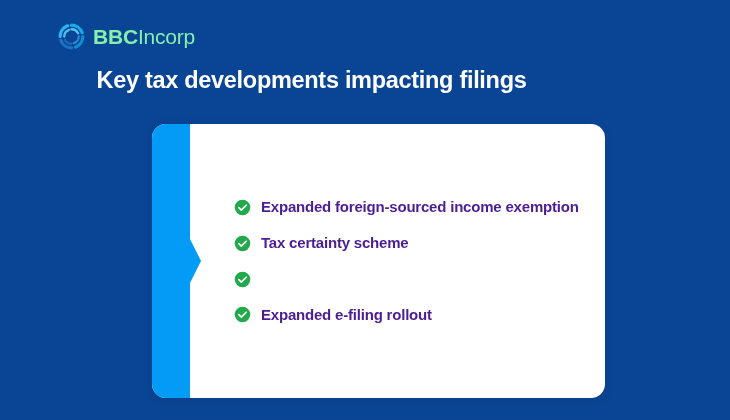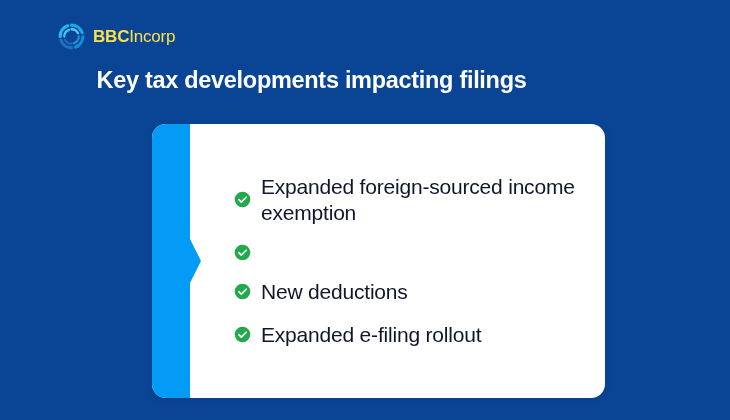--- a/index.html
+++ b/index.html
@@ -30,23 +30,23 @@
     align-items: center;
     gap: 7px;
   }
   .brand-mark {
     width: 29px;
     height: 29px;
     display: block;
     flex: 0 0 auto;
   }
   .brand-word {
-    font-size: 17px;
+    font-size: 21px;
     line-height: 1;
-    color: #fde047;
+    color: #86efac;
     letter-spacing: -0.2px;
     white-space: nowrap;
   }
   .brand-word .bbc {
     font-weight: bold;
   }
   .brand-word .incorp {
     font-weight: normal;
   }
 
@@ -113,23 +113,23 @@
     align-items: center;
     gap: 10px;
   }
   .check-icon {
     width: 17px;
     height: 17px;
     flex: 0 0 auto;
     display: block;
   }
   .item-label {
-    font-size: 21px;
-    font-weight: normal;
-    color: #0f172a;
+    font-size: 15px;
+    font-weight: bold;
+    color: #4c1d95;
     line-height: 1.22;
     letter-spacing: -0.2px;
   }
 </style>
 </head>
 <body>
 
 <div class="slide">
 
   <div class="brand">
@@ -164,28 +164,28 @@
           <path d="M6.8 12.3 L10.3 15.7 L17.2 8.8" fill="none" stroke="#ffffff" stroke-width="2.4" stroke-linecap="round" stroke-linejoin="round"></path>
         </svg>
         <div class="item-label">Expanded foreign-sourced income exemption</div>
       </div>
 
       <div class="list-item">
         <svg class="check-icon" viewBox="0 0 24 24">
           <circle cx="12" cy="12" r="11" fill="#22a94b"></circle>
           <path d="M6.8 12.3 L10.3 15.7 L17.2 8.8" fill="none" stroke="#ffffff" stroke-width="2.4" stroke-linecap="round" stroke-linejoin="round"></path>
         </svg>
+        <div class="item-label">Tax certainty scheme</div>
       </div>
 
       <div class="list-item">
         <svg class="check-icon" viewBox="0 0 24 24">
           <circle cx="12" cy="12" r="11" fill="#22a94b"></circle>
           <path d="M6.8 12.3 L10.3 15.7 L17.2 8.8" fill="none" stroke="#ffffff" stroke-width="2.4" stroke-linecap="round" stroke-linejoin="round"></path>
         </svg>
-        <div class="item-label">New deductions</div>
       </div>
 
 
       <div class="list-item">
         <svg class="check-icon" viewBox="0 0 24 24">
           <circle cx="12" cy="12" r="11" fill="#22a94b"></circle>
           <path d="M6.8 12.3 L10.3 15.7 L17.2 8.8" fill="none" stroke="#ffffff" stroke-width="2.4" stroke-linecap="round" stroke-linejoin="round"></path>
         </svg>
         <div class="item-label">Expanded e-filing rollout</div>
       </div>

